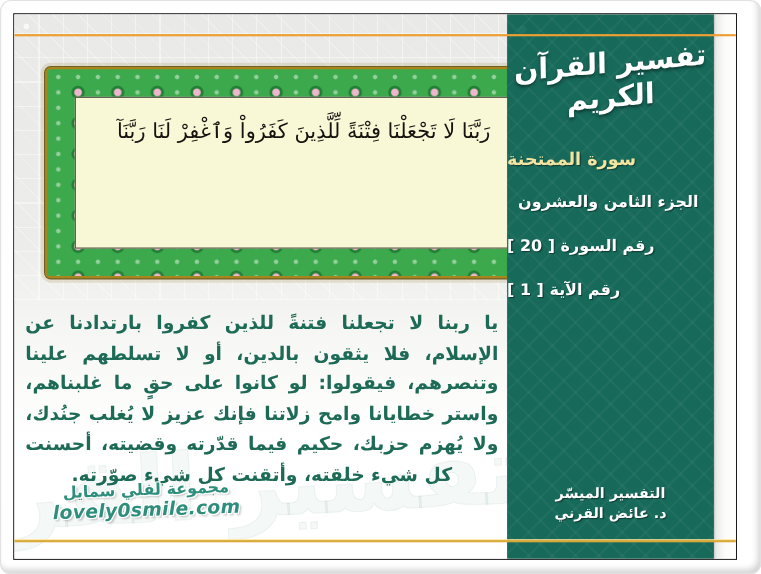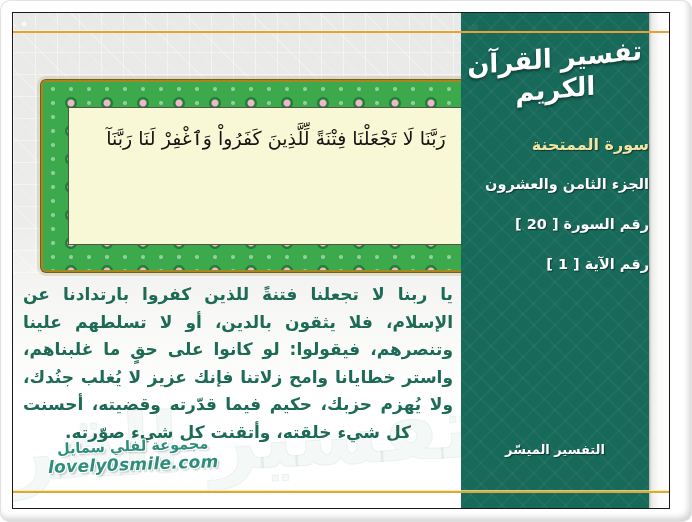--- a/index.html
+++ b/index.html
@@ -36,21 +36,20 @@
     position:absolute;left:28px;top:48px;width:470px;height:192px;z-index:5;
     background-color:#3ba94c;
     background-image:
       radial-gradient(circle, #efb6cd 3px, rgba(239,182,205,0) 4px),
       radial-gradient(circle, rgba(10,84,30,.5) 5.5px, rgba(10,84,30,0) 6.5px),
       radial-gradient(circle, rgba(255,255,255,.45) 1.5px, rgba(255,255,255,0) 2.5px);
     background-size:36px 28px,36px 28px,18px 14px;
     background-position:10px 7px,10px 7px,1px 0;
     border:2px solid #a8861d;border-radius:5px;
     box-shadow:0 0 0 1px #6f6125, 0 0 0 4px rgba(168,150,80,.22);
-    margin-top:19px;
   }
   .verse-panel{
     position:absolute;inset:25px;background:#f8f7d6;border:1px solid #55524a;
     display:flex;flex-direction:column;justify-content:flex-start;align-items:center;
     padding:10px 8px 0 8px;direction:rtl;
   }
   .verse-line{
     color:#15130f;font-size:19px;line-height:2.15;text-align:center;white-space:nowrap;
   }
   
@@ -89,26 +88,26 @@
       repeating-linear-gradient(-45deg, rgba(255,255,255,.035) 0 2px, rgba(255,255,255,0) 2px 15px);
     box-shadow:1px 0 2px rgba(0,0,0,.25);
   }
   .side-title{
     position:absolute;left:0;top:30px;width:100%;text-align:center;
     direction:rtl;color:#ffffff;font-size:26px;font-weight:bold;line-height:1.2;
     transform:rotate(-5deg) skewX(-4deg);
     text-shadow:0 2px 3px rgba(0,0,0,.45);
   }
   .side-item{
-    position:absolute;left:0;width:100%;text-align:right;direction:rtl;
+    position:absolute;left:0;width:100%;text-align:left;direction:rtl;
     color:#ffffff;font-weight:bold;font-size:14.5px;
     text-shadow:1px 1px 1px rgba(0,0,0,.45);
   }
   .surah-name{top:122px;color:#f2e5a2;font-size:16px;}
-  .juz{top:163px;}
+  .juz{top:163px;padding-left:10px;}
   .surah-no{top:203px;}
   .ayah-no{top:243px;}
   .side-footer{
     position:absolute;left:0;top:428px;width:100%;text-align:center;direction:rtl;
     color:#ffffff;font-weight:bold;font-size:13px;line-height:1.35;
     text-shadow:1px 1px 1px rgba(0,0,0,.45);
   }
   
   .right-strip{
     position:absolute;left:636px;top:0;width:22px;height:100%;z-index:8;
@@ -141,20 +140,21 @@
     </div>
 
     <div class="sidebar">
       <div class="side-title">تفسير القرآن الكريم</div>
       <div class="side-item surah-name">سورة الممتحنة</div>
       <div class="side-item juz">الجزء الثامن والعشرون</div>
       <div class="side-item surah-no">رقم السورة [ 20 ]</div>
       <div class="side-item ayah-no">رقم الآية [ 1 ]</div>
       <div class="side-footer">
         <div>التفسير الميسّر</div>
+        <div>د. عائض القرني</div>
       </div>
     </div>
 
     <div class="right-strip"></div>
 
     <div class="gold-line gold-top" style="background: rgb(237, 159, 53);"></div>
     <div class="gold-line gold-bottom" style="background: rgb(217, 169, 60);"></div>
 
   </div>
 </div>

